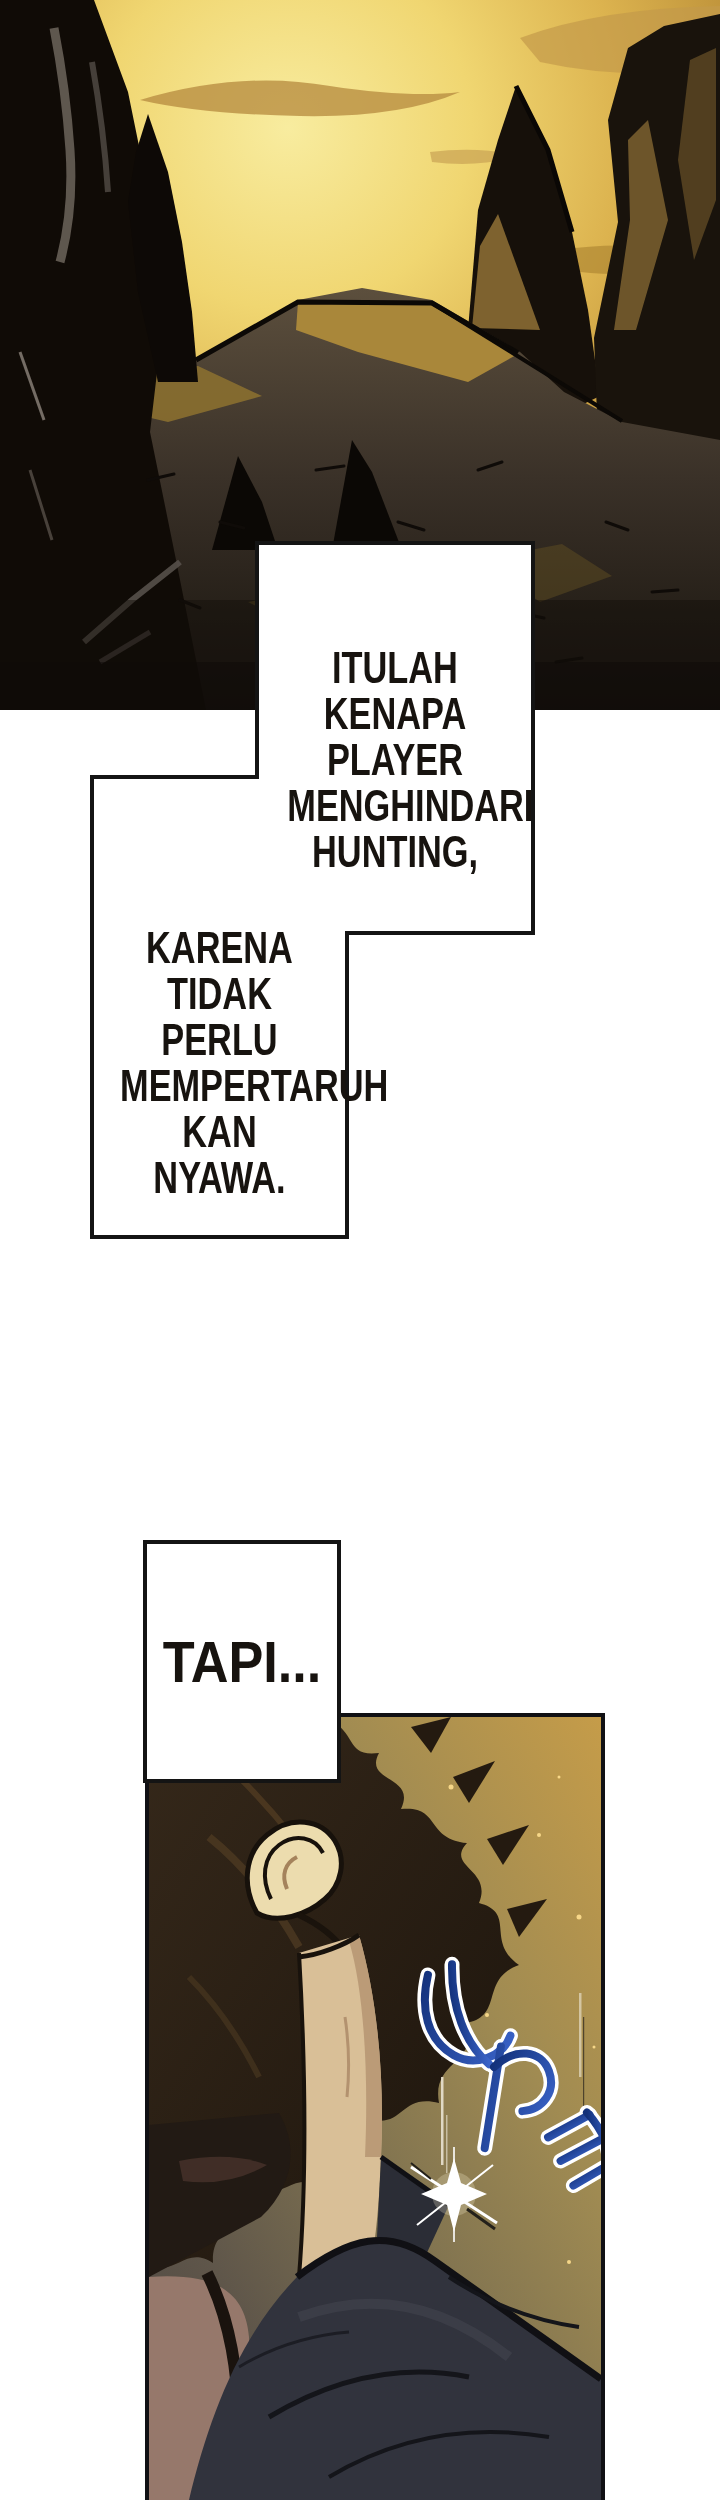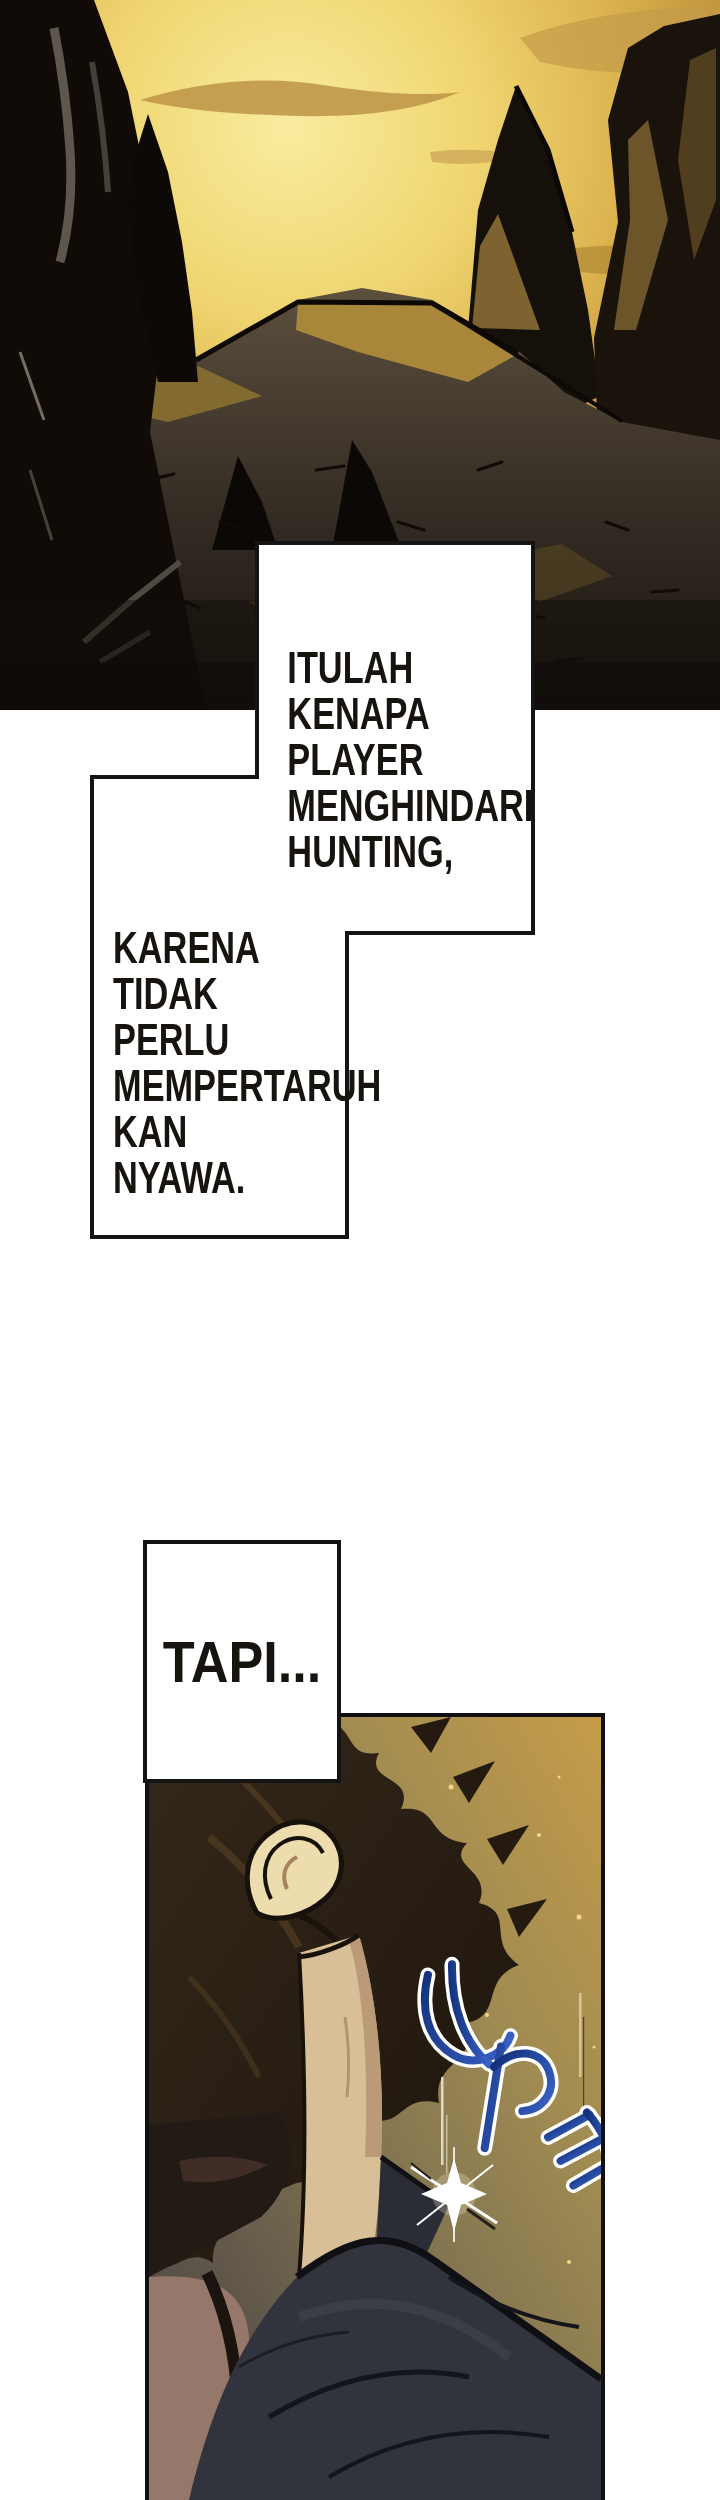--- a/index.html
+++ b/index.html
@@ -3,25 +3,25 @@
 <meta charset="utf-8">
 <style>
   html,body{margin:0;padding:0;background:#ffffff;}
   #page{position:relative;width:720px;height:2500px;background:#ffffff;overflow:hidden;
         font-family:"Liberation Sans","DejaVu Sans",sans-serif;}
   .abs{position:absolute;}
   
   #top-panel{left:0;top:0;width:720px;height:710px;overflow:hidden;}
   
   #bubble-svg{left:0;top:0;width:720px;height:1300px;}
-  .bubble-text{position:absolute;text-align:left;color:#17130f;font-weight:700;
+  .bubble-text{position:absolute;text-align:center;color:#17130f;font-weight:700;
                font-size:44px;line-height:46px;letter-spacing:0px;}
   .bubble-text .inner{transform:scaleX(.78);transform-origin:center top;}
   #bubble-text-1{left:257px;top:645px;width:276px;}
-  #bubble-text-2{left:85px;top:925px;width:255px;}
+  #bubble-text-2{left:92px;top:925px;width:255px;}
   
   #bottom-panel{left:145px;top:1713px;width:460px;height:787px;box-sizing:border-box;
                 border:4px solid #101014;border-bottom:none;background:#8d7d55;overflow:hidden;}
   
   #tapi-box{left:129px;top:1540px;width:198px;height:243px;box-sizing:border-box;
             background:#ffffff;border:4px solid #141414;display:flex;align-items:center;justify-content:center;margin-left:14px;}
   #tapi-box .label{font-size:58px;font-weight:700;color:#17130f;transform:scaleX(.9);letter-spacing:0px;}
   svg{display:block;}
 </style>
 </head>

